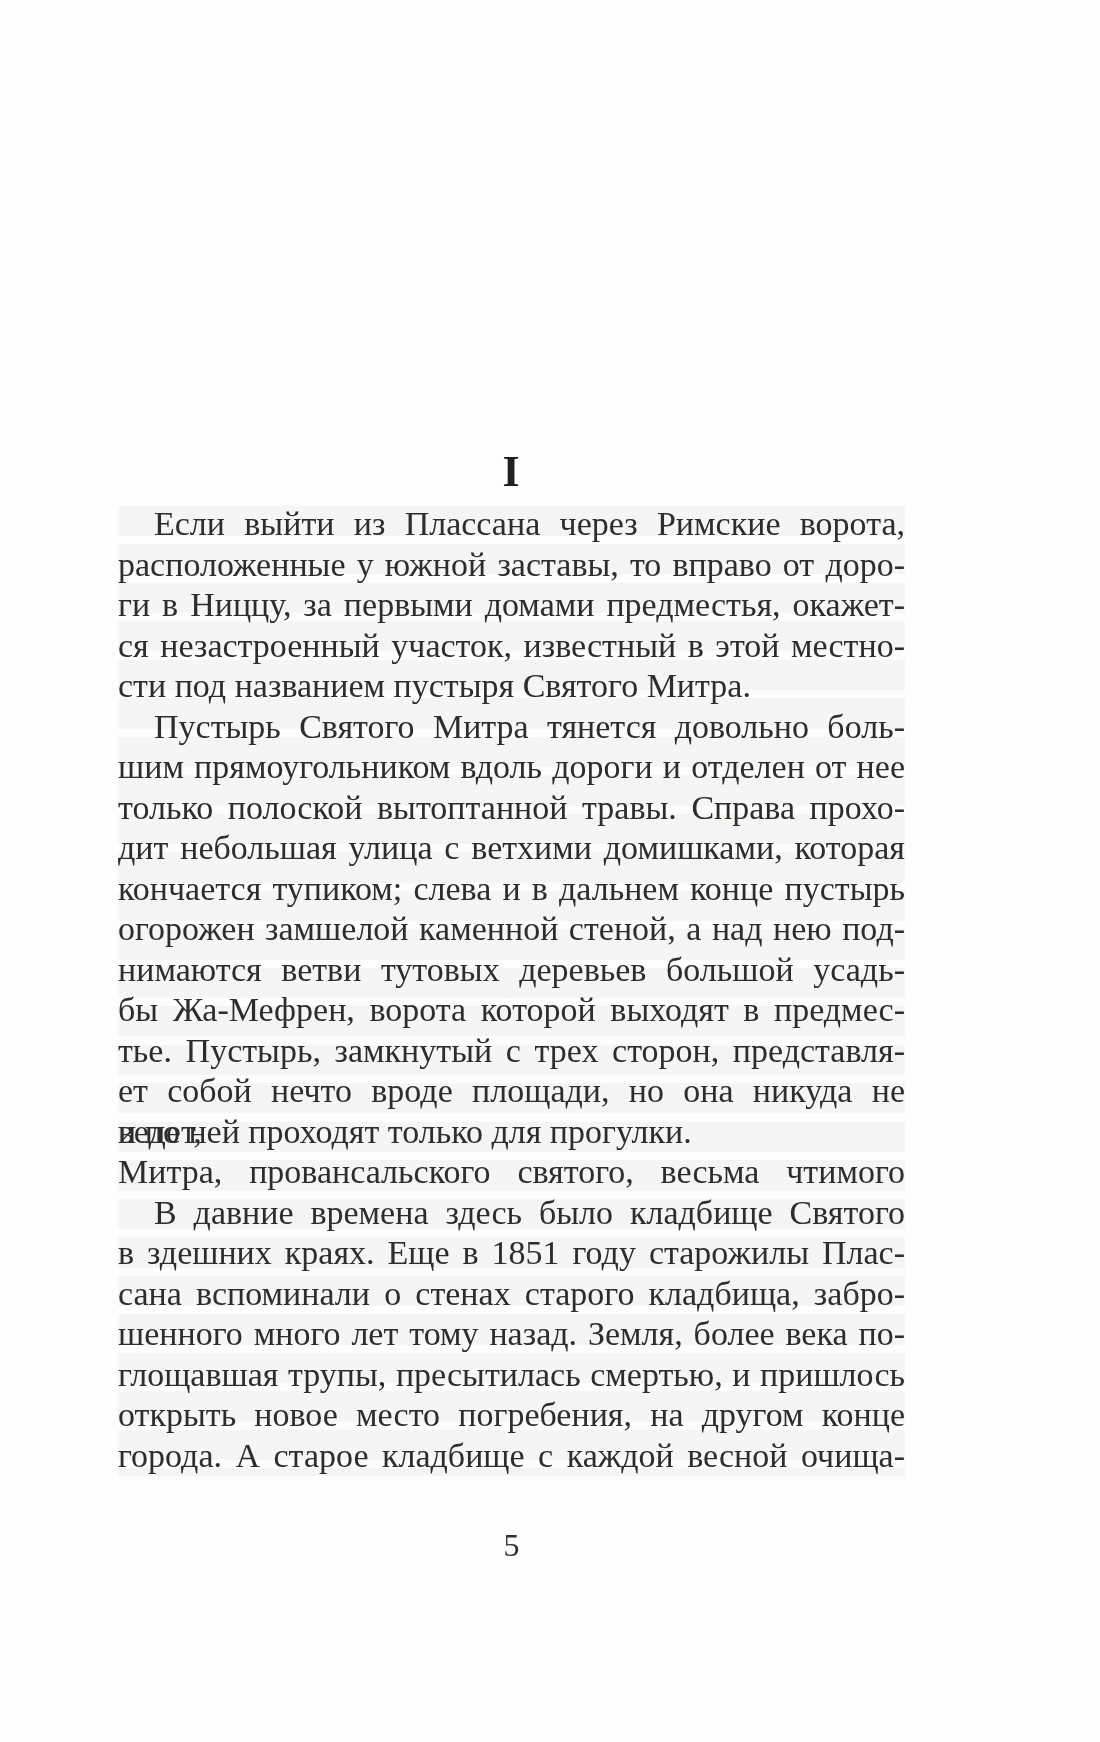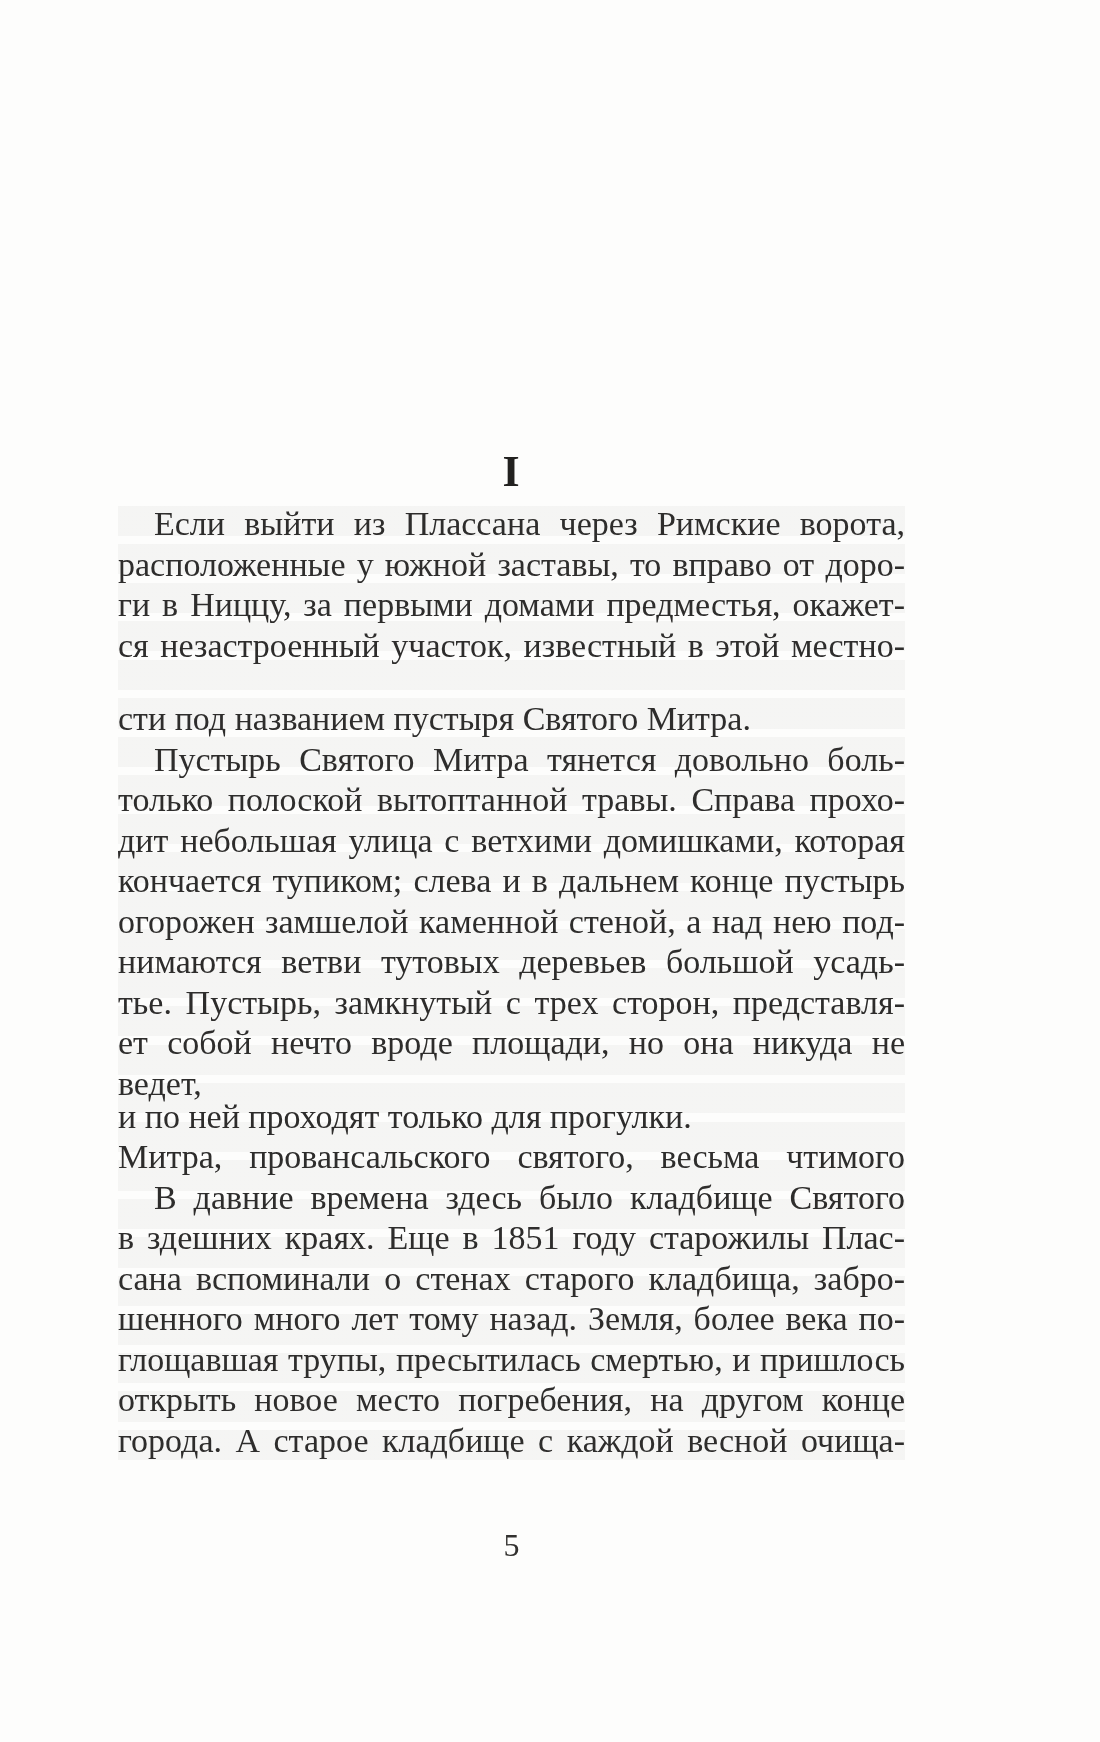--- a/index.html
+++ b/index.html
@@ -61,21 +61,20 @@
     text-align: justify;
     text-align-last: justify;
     overflow: visible;
   }
   .line.indent {
     text-indent: 36px;
   }
   .line.end {
     text-align: left;
     text-align-last: left;
-    margin-top: 33px;
   }
   .page-number {
     position: absolute;
     left: 118px;
     top: 1523px;
     width: 787px;
     height: 44px;
     line-height: 44px;
     font-size: 32px;
     text-align: center;
@@ -94,25 +93,27 @@
     <div class="para">
       <div class="line indent">Если выйти из Плассана через Римские ворота,</div>
       <div class="line">расположенные у южной заставы, то вправо от доро-</div>
       <div class="line">ги в Ниццу, за первыми домами предместья, окажет-</div>
       <div class="line">ся незастроенный участок, известный в этой местно-</div>
       <div class="line end">сти под названием пустыря Святого Митра.</div>
     </div>
 
     <div class="para">
       <div class="line indent">Пустырь Святого Митра тянется довольно боль-</div>
+      <div class="line">шим прямоугольником вдоль дороги и отделен от нее</div>
       <div class="line">только полоской вытоптанной травы. Справа прохо-</div>
       <div class="line">дит небольшая улица с ветхими домишками, которая</div>
       <div class="line">кончается тупиком; слева и в дальнем конце пустырь</div>
       <div class="line">огорожен замшелой каменной стеной, а над нею под-</div>
       <div class="line">нимаются ветви тутовых деревьев большой усадь-</div>
+      <div class="line">бы Жа-Мефрен, ворота которой выходят в предмес-</div>
       <div class="line">тье. Пустырь, замкнутый с трех сторон, представля-</div>
       <div class="line">ет собой нечто вроде площади, но она никуда не ведет,</div>
       <div class="line end">и по ней проходят только для прогулки.</div>
     </div>
 
     <div class="para">
       <div class="line">Митра, провансальского святого, весьма чтимого</div>
       <div class="line indent">В давние времена здесь было кладбище Святого</div>
       <div class="line">в здешних краях. Еще в 1851 году старожилы Плас-</div>
       <div class="line">сана вспоминали о стенах старого кладбища, забро-</div>

